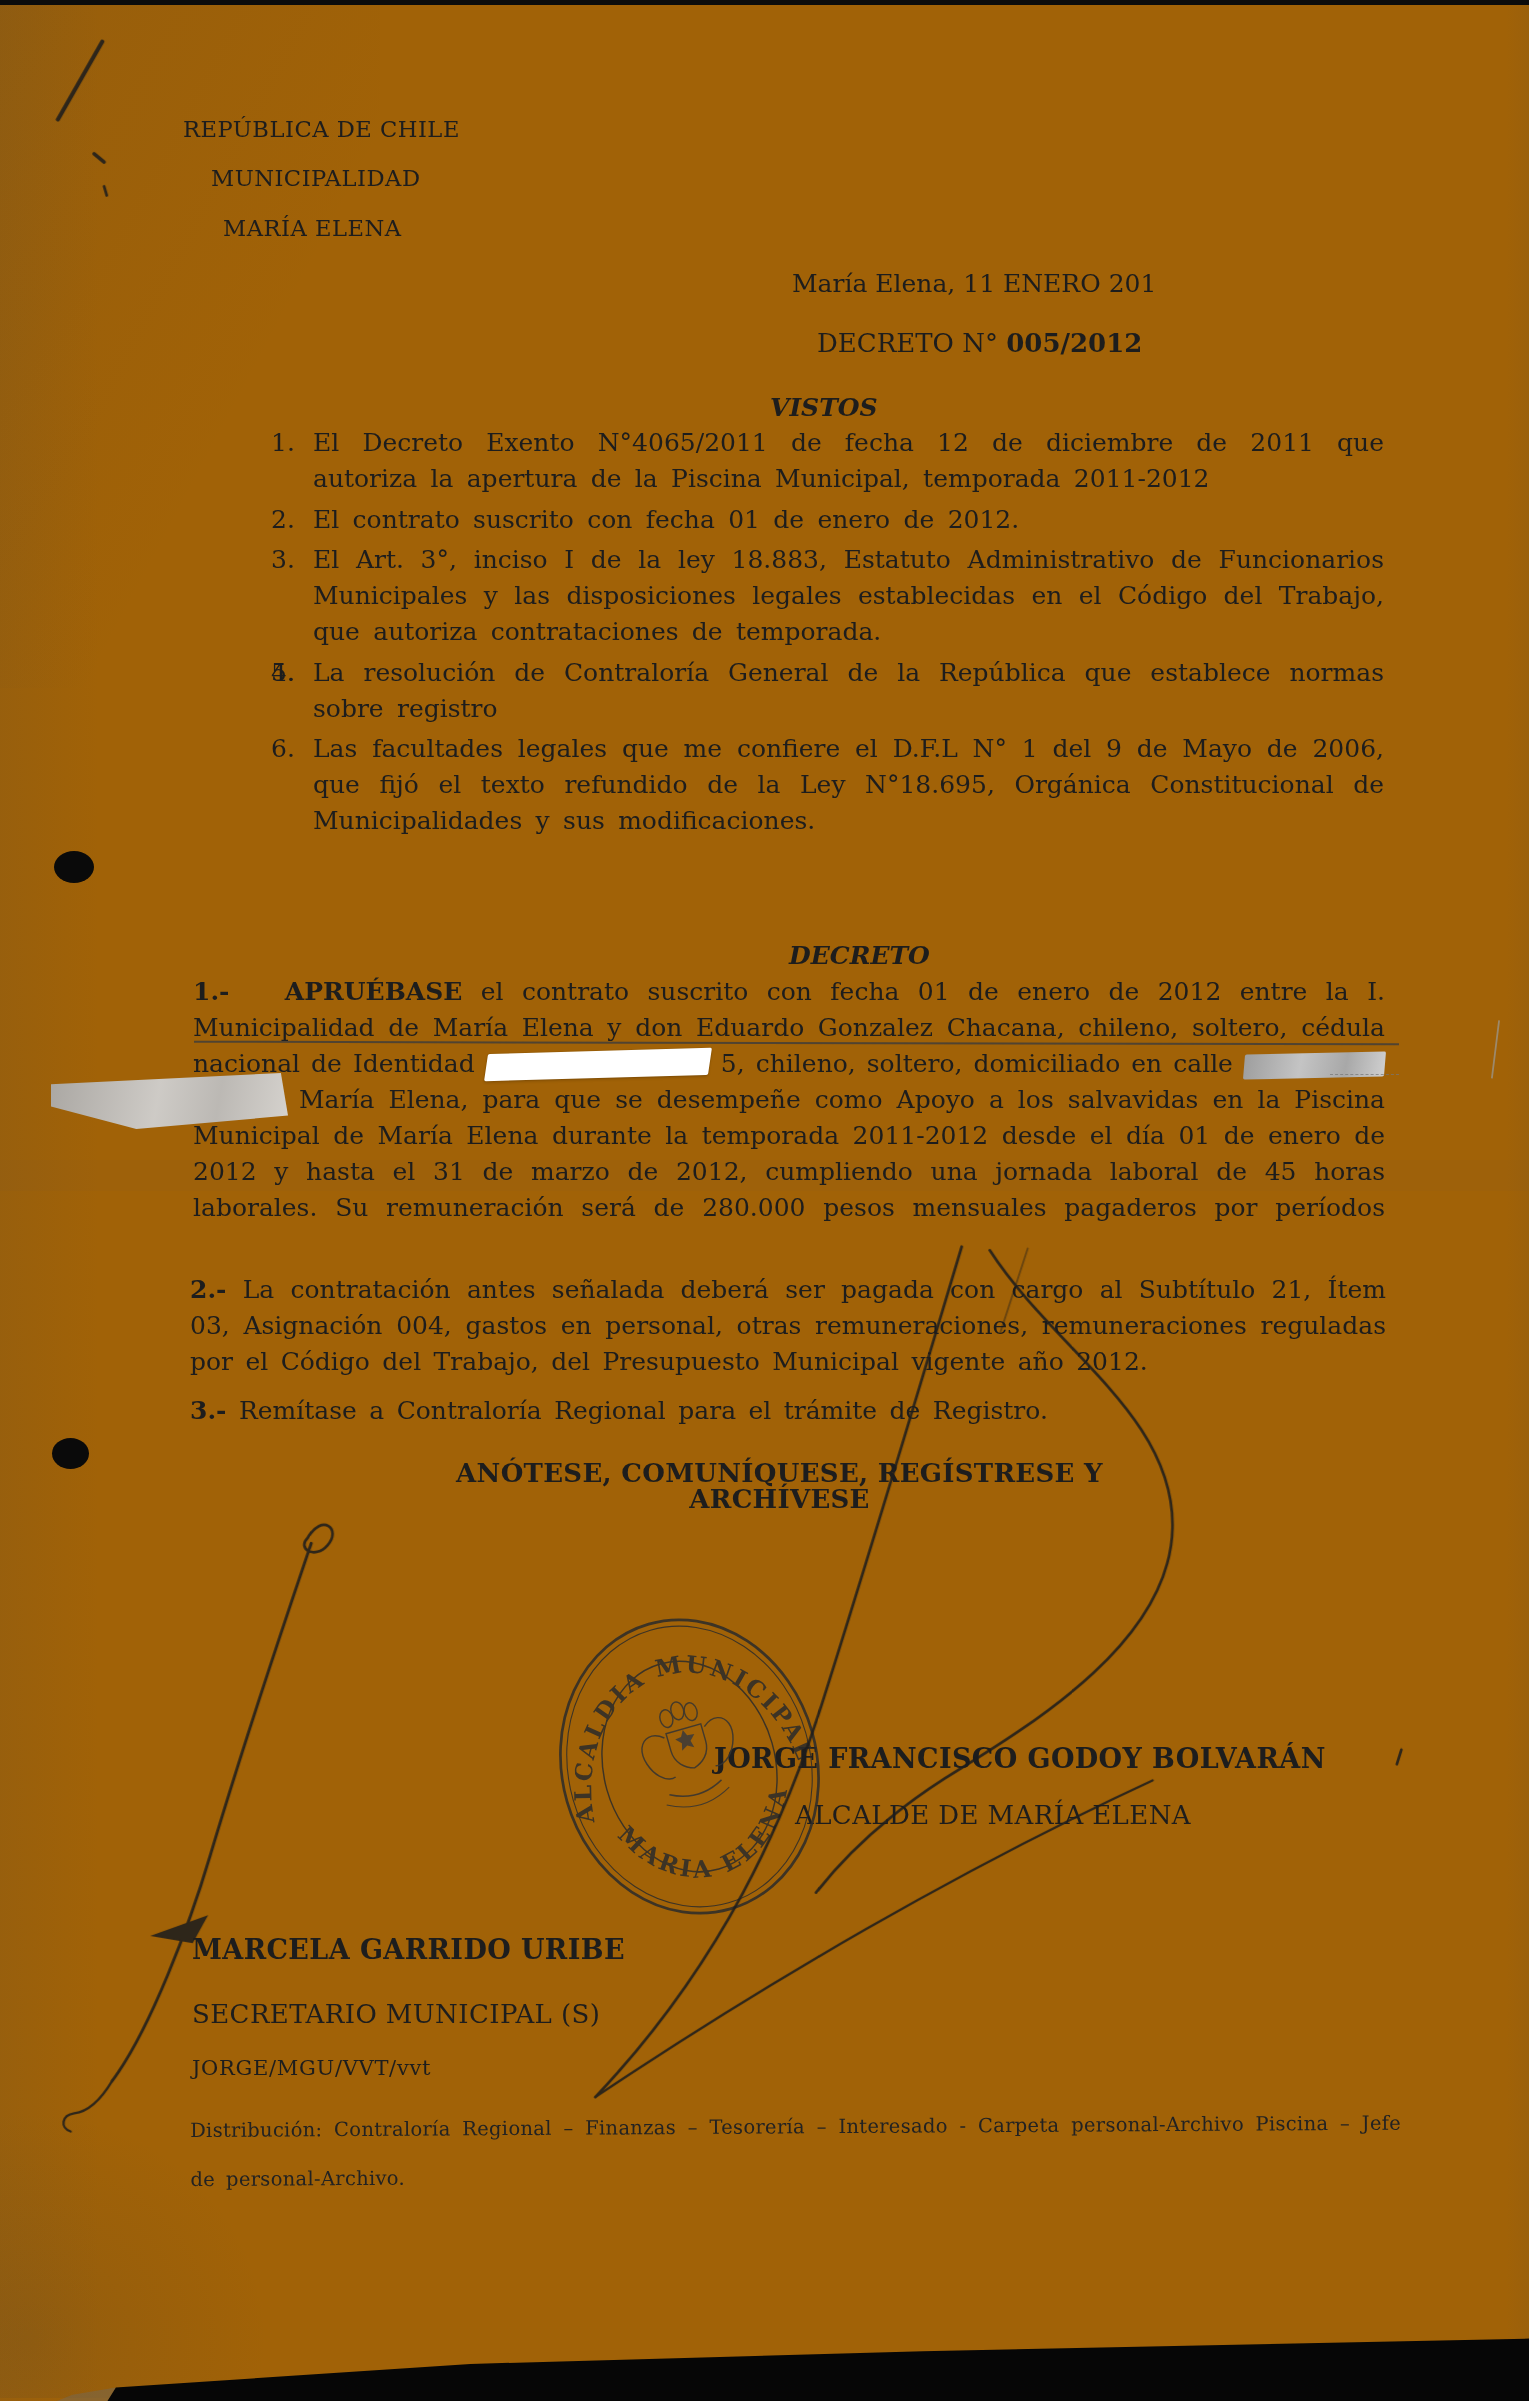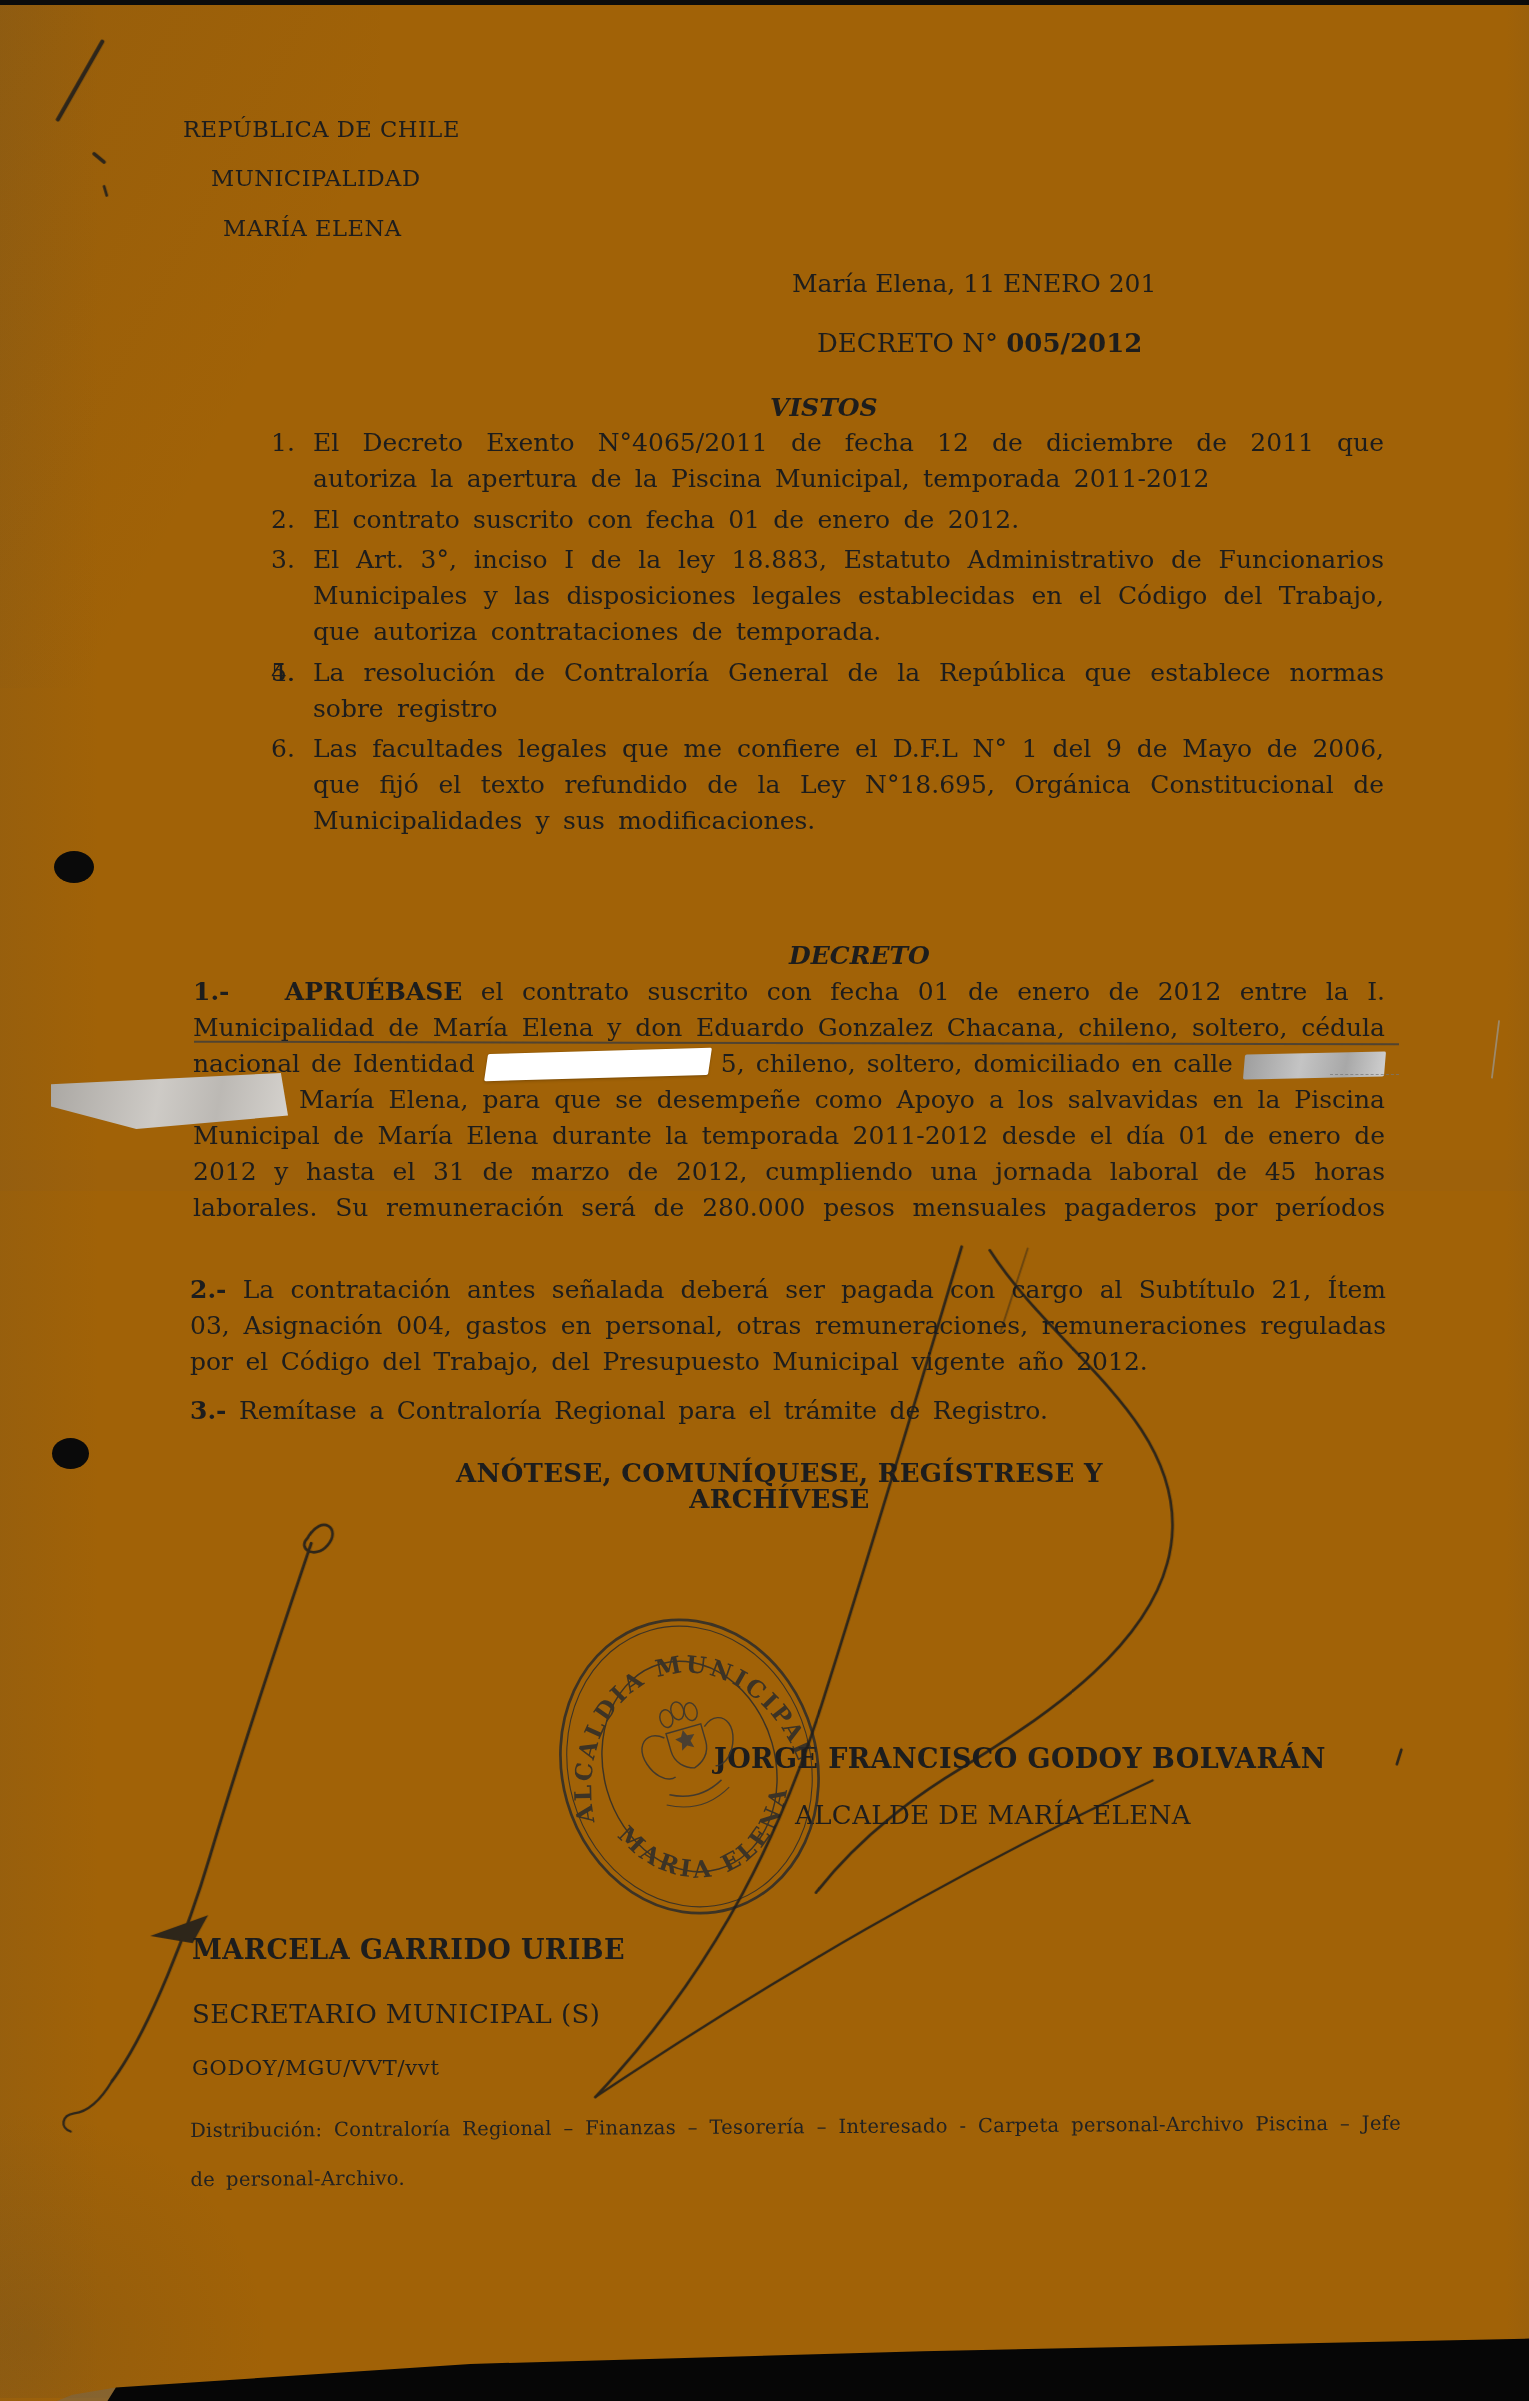--- a/index.html
+++ b/index.html
@@ -119,21 +119,21 @@
   <div class="abs para p2"><span class="b">2.-</span><span> La contratación antes señalada deberá ser pagada con cargo al Subtítulo 21, Ítem 03, Asignación 004, gastos en personal, otras remuneraciones, remuneraciones reguladas por el Código del Trabajo, del Presupuesto Municipal vigente año 2012.</span></div>
   <div class="abs para p3"><span class="b">3.-</span><span> Remítase a Contraloría Regional para el trámite de Registro.</span></div>
 
   <div class="abs closing">ANÓTESE, COMUNÍQUESE, REGÍSTRESE Y ARCHÍVESE</div>
 
   <div class="abs sig-name" style="left:714px;top:1745px;">JORGE FRANCISCO GODOY BOLVARÁN</div>
   <div class="abs sig-title" style="left:795px;top:1802px;">ALCALDE DE MARÍA ELENA</div>
 
   <div class="abs sig-name" style="left:192px;top:1936px;">MARCELA GARRIDO URIBE</div>
   <div class="abs sig-title" style="left:192px;top:2001px;">SECRETARIO MUNICIPAL (S)</div>
-  <div class="abs initials" style="left:192px;top:2058px;">GODOY/MGU/VVT/vvt</div>
+  <div class="abs initials" style="left:192px;top:2058px;">JORGE/MGU/VVT/vvt</div>
 
   <div class="abs dist">Distribución: Contraloría Regional – Finanzas – Tesorería – Interesado - Carpeta personal-Archivo Piscina – Jefe de personal-Archivo.</div>
 
   <svg class="abs stamp" viewBox="0 0 300 344">
     <g transform="rotate(-16 150 172)" opacity="0.85">
       <ellipse cx="150" cy="172" rx="141" ry="164" fill="none" stroke="#2b2b2b" stroke-width="3"></ellipse>
       <ellipse cx="150" cy="172" rx="134" ry="157" fill="none" stroke="#2b2b2b" stroke-width="1.2"></ellipse>
       <ellipse cx="150" cy="172" rx="95" ry="118" fill="none" stroke="#2b2b2b" stroke-width="1.6"></ellipse>
       <path id="arcTop" d="M 32 214 A 118 146 0 1 1 268 214" fill="none" stroke="none"></path>
       <path id="arcBot" d="M 46 208 A 112 140 0 0 0 254 208" fill="none" stroke="none"></path>

